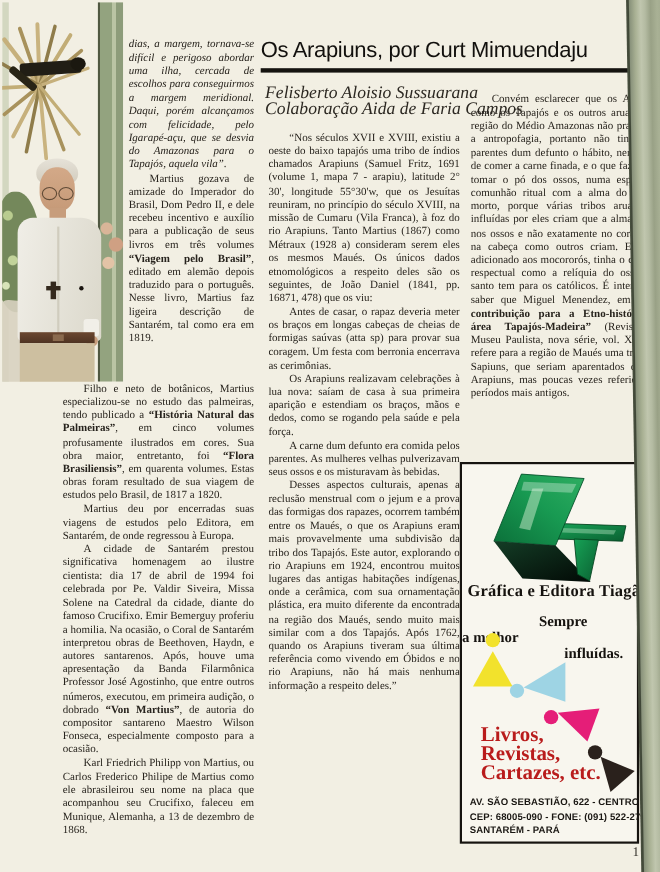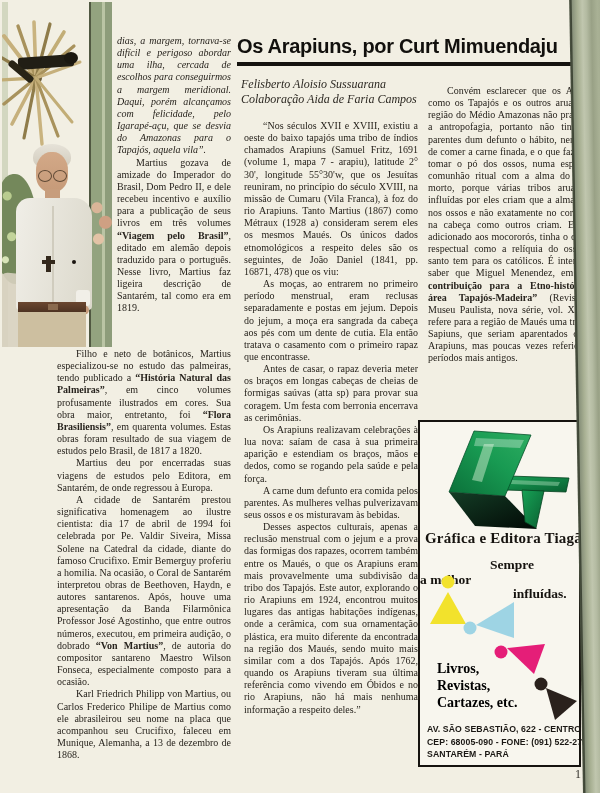--- a/index.html
+++ b/index.html
@@ -13,25 +13,25 @@
          font-size:10px; line-height:12.15px; overflow:hidden; }
   .pg { margin:0; text-indent:19px; }
   .noind { text-indent:0; }
   .ital { font-style:italic; }
   .col-narrow { left:117px; top:35px;  width:114px; height:312px; }
   .col-wide   { left:57px;  top:348px; width:174px; height:428px; }
   .col-mid    { left:244px; top:120px; width:174px; height:626px; }
   .col-right  { left:428px; top:85px;  width:177px; height:333px; }
   
   .title { position:absolute; left:237px; top:35px; width:345px;
-           font-family:"Liberation Sans", sans-serif; font-weight:700;
+           font-family:"Liberation Sans", sans-serif; font-weight:400;
            font-size:20px; letter-spacing:-0.3px; white-space:nowrap; color:#12100d; }
   .rule  { position:absolute; left:237px; top:62px; width:336px; height:4px; background:#15130f; }
   .byline { position:absolute; left:241px; top:77px; font-style:italic;
-            font-size:12px; line-height:15px; color:#2c2822; }
+            font-size:16px; line-height:15px; color:#2c2822; }
   
   .photo { position:absolute; left:2px; top:2px; width:110px; height:345px; overflow:hidden;
            background:linear-gradient(95deg,#8798722 0%,#75855f 0%,#66765200 0%),
                       linear-gradient(100deg,#84946e 0%,#6b7b57 38%,#72825d 62%,#8a997377 100%),#6f7f5b; }
   .ph-left-strip { position:absolute; left:0; top:0; width:6px; height:100%; background:#c2caad; opacity:.65; }
   .ph-right-frame { position:absolute; right:0; top:0; width:23px; height:100%;
            background:linear-gradient(90deg,#505841 0 2px,#93a37f 2px 13px,#bac4a4 13px 16px,#8d9c7a 16px); }
   .ph-frond { position:absolute; left:-6px; top:16px; }
   .ph-cross-bar  { position:absolute; left:16px; top:54px; width:56px; height:12px; background:#211e15;
                    border-radius:3px; transform:rotate(-4deg); }
@@ -76,21 +76,21 @@
   .ad { position:absolute; left:418px; top:420px; width:159px; height:343px;
         border:2px solid #16130f; background:#f8f6ee; z-index:5; }
   .ad-logo { position:absolute; left:12px; top:4px; }
   .ad-name { position:absolute; left:5px; top:108px; width:210px; font-weight:700;
              font-size:15px; letter-spacing:.2px; color:#16130f; white-space:nowrap; }
   .ad-slogan { position:absolute; left:0; top:136px; width:174px; font-weight:700;
                font-size:13.5px; line-height:14.5px; color:#16130f; }
   .sl1 { margin-left:70px; } .sl2 { } .sl3 { margin-left:93px; }
   .ad-darts { position:absolute; left:0; top:130px; }
   .ad-products { position:absolute; left:17px; top:238px; font-weight:700;
-                 font-size:14px; line-height:17px; color:#000000; }
+                 font-size:19px; line-height:17px; color:#b91c1c; }
   .ad-address { position:absolute; left:7px; top:301px; font-family:"Liberation Sans",sans-serif;
                 font-weight:700; font-size:8.7px; line-height:12.5px; letter-spacing:.1px;
                 color:#1a1713; white-space:nowrap; }
   
   .edge-band { position:absolute; left:569px; top:-8px; width:40px; height:815px;
        transform:rotate(-1deg); transform-origin:0 0; z-index:40;
        background:linear-gradient(90deg,#4a5140 0,#3f4636 2px,#89927b 3px,#a8b093 8px,
                   #c0c6ae 13px,#b4bba2 17px,#99a186 22px,#a9b195 28px,#9aa287 40px); }
   .page-number { position:absolute; left:575px; top:767px; font-size:12px; color:#33302a; z-index:30; }
 </style>
@@ -162,21 +162,20 @@
 
   <div class="col col-wide">
     <p class="pg"><span>Filho e neto de botânicos, Martius especializou-se no estudo das palmeiras, tendo publicado a </span><b>“História Natural das Palmeiras”</b><span>, em cinco volumes profusamente ilustrados em cores. Sua obra maior, entretanto, foi </span><b>“Flora Brasiliensis”</b><span>, em quarenta volumes. Estas obras foram resultado de sua viagem de estudos pelo Brasil, de 1817 a 1820.</span></p>
     <p class="pg">Martius deu por encerradas suas viagens de estudos pelo Editora, em Santarém, de onde regressou à Europa.</p>
     <p class="pg"><span>A cidade de Santarém prestou significativa homenagem ao ilustre cientista: dia 17 de abril de 1994 foi celebrada por Pe. Valdir Siveira, Missa Solene na Catedral da cidade, diante do famoso Crucifixo. Emir Bemerguy proferiu a homilia. Na ocasião, o Coral de Santarém interpretou obras de Beethoven, Haydn, e autores santarenos. Após, houve uma apresentação da Banda Filarmônica Professor José Agostinho, que entre outros números, executou, em primeira audição, o dobrado </span><b>“Von Martius”</b><span>, de autoria do compositor santareno Maestro Wilson Fonseca, especialmente composto para a ocasião.</span></p>
     <p class="pg">Karl Friedrich Philipp von Martius, ou Carlos Frederico Philipe de Martius como ele abrasileirou seu nome na placa que acompanhou seu Crucifixo, faleceu em Munique, Alemanha, a 13 de dezembro de 1868.</p>
   </div>
 
   <div class="col col-mid">
     <p class="pg">“Nos séculos XVII e XVIII, existiu a oeste do baixo tapajós uma tribo de índios chamados Arapiuns (Samuel Fritz, 1691 (volume 1, mapa 7 - arapiu), latitude 2° 30', longitude 55°30'w, que os Jesuítas reuniram, no princípio do século XVIII, na missão de Cumaru (Vila Franca), à foz do rio Arapiuns. Tanto Martius (1867) como Métraux (1928 a) consideram serem eles os mesmos Maués. Os únicos dados etnomológicos a respeito deles são os seguintes, de João Daniel (1841, pp. 16871, 478) que os viu:</p>
-    <p class="pg">As moças, ao entrarem no primeiro período menstrual, eram reclusas separadamente e postas em jejum. Depois do jejum, a moça era sangrada da cabeça aos pés com um dente de cutia. Ela então tratava o casamento com o primeiro rapaz que encontrasse.</p>
     <p class="pg">Antes de casar, o rapaz deveria meter os braços em longas cabeças de cheias de formigas saúvas (atta sp) para provar sua coragem. Um festa com berronia encerrava as cerimônias.</p>
     <p class="pg">Os Arapiuns realizavam celebrações à lua nova: saíam de casa à sua primeira aparição e estendiam os braços, mãos e dedos, como se rogando pela saúde e pela força.</p>
     <p class="pg">A carne dum defunto era comida pelos parentes. As mulheres velhas pulverizavam seus ossos e os misturavam às bebidas.</p>
     <p class="pg">Desses aspectos culturais, apenas a reclusão menstrual com o jejum e a prova das formigas dos rapazes, ocorrem também entre os Maués, o que os Arapiuns eram mais provavelmente uma subdivisão da tribo dos Tapajós. Este autor, explorando o rio Arapiuns em 1924, encontrou muitos lugares das antigas habitações indígenas, onde a cerâmica, com sua ornamentação plástica, era muito diferente da encontrada na região dos Maués, sendo muito mais similar com a dos Tapajós. Após 1762, quando os Arapiuns tiveram sua última referência como vivendo em Óbidos e no rio Arapiuns, não há mais nenhuma informação a respeito deles.”</p>
   </div>
 
   <div class="col col-right">
     <p class="pg"><span>Convém esclarecer que os Arapiuns, como os Tapajós e os outros aruaques da região do Médio Amazonas não praticavam a antropofagia, portanto não tinham os parentes dum defunto o hábito, nem ritual, de comer a carne finada, e o que faziam era tomar o pó dos ossos, numa espécie de comunhão ritual com a alma do parente morto, porque várias tribos aruaques e influídas por eles criam que a alma residia nos ossos e não exatamente no coração ou na cabeça como outros criam. Esse pó, adicionado aos mocororós, tinha o conceito respectual como a relíquia do osso dum santo tem para os católicos. É interessante saber que Miguel Menendez, em </span><b>“Uma contribuição para a Etno-história da área Tapajós-Madeira”</b><span> (Revista do Museu Paulista, nova série, vol. XXVIII), refere para a região de Maués uma tribo dos Sapiuns, que seriam aparentados com os Arapiuns, mas poucas vezes referidos em períodos mais antigos.</span></p>
   </div>
 

